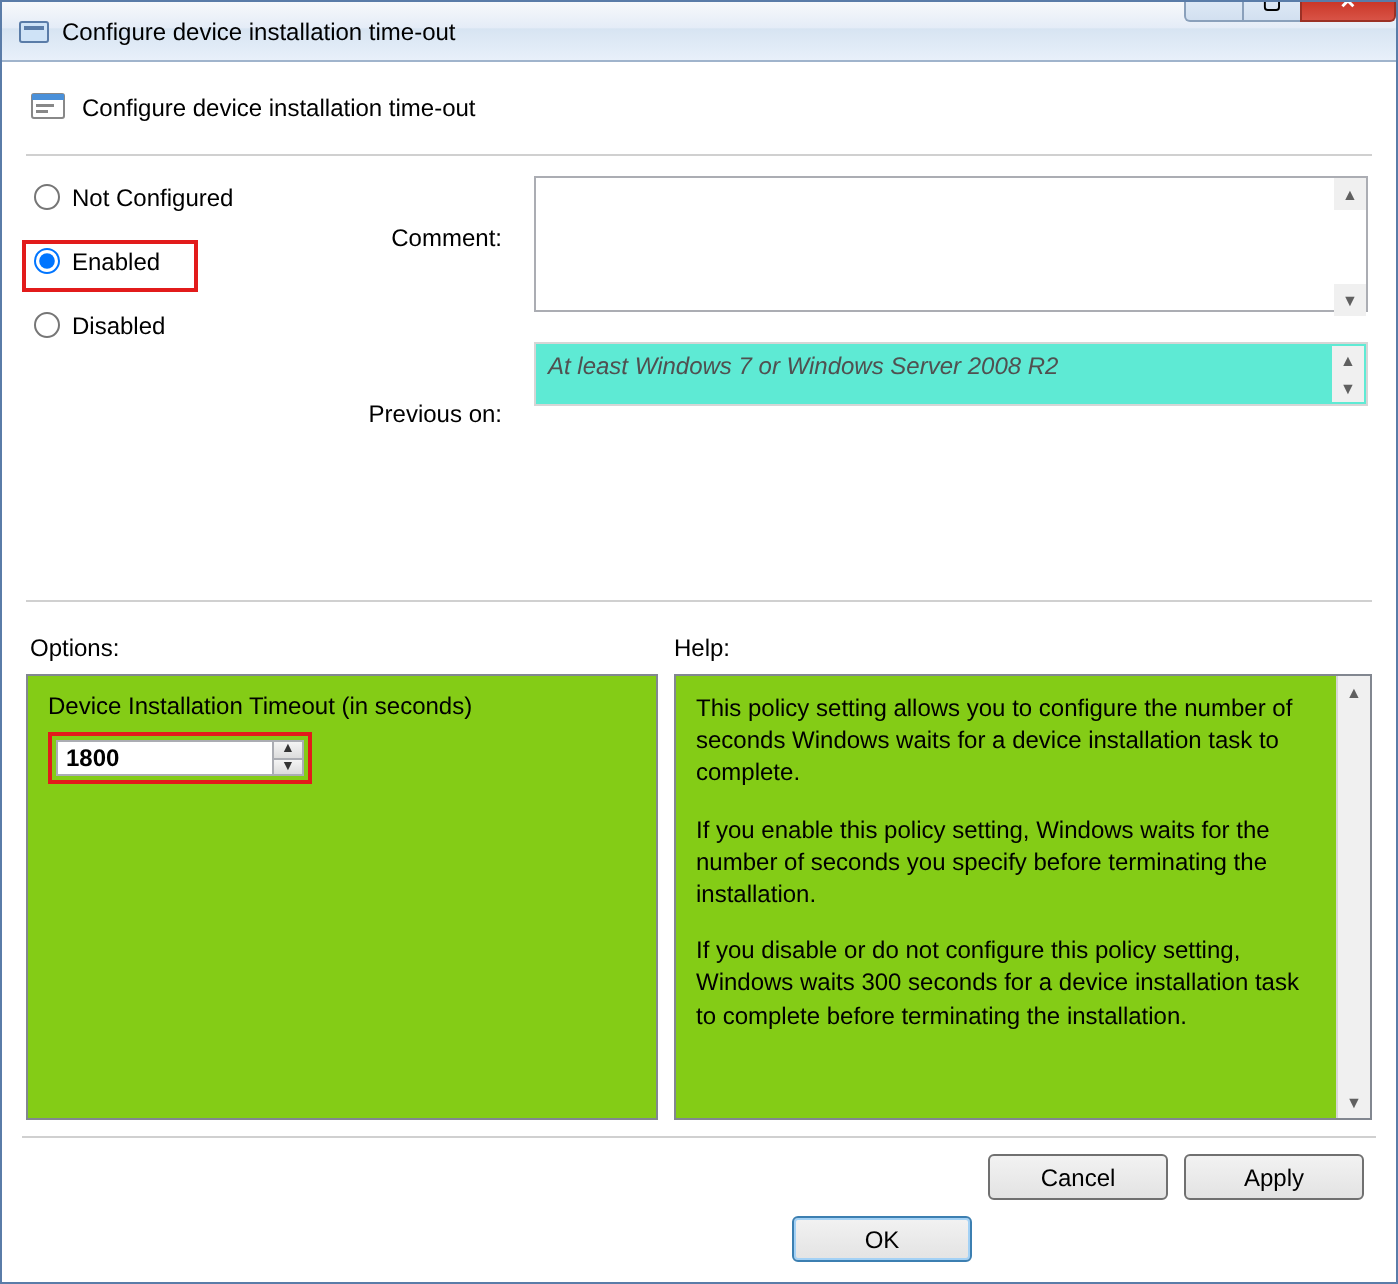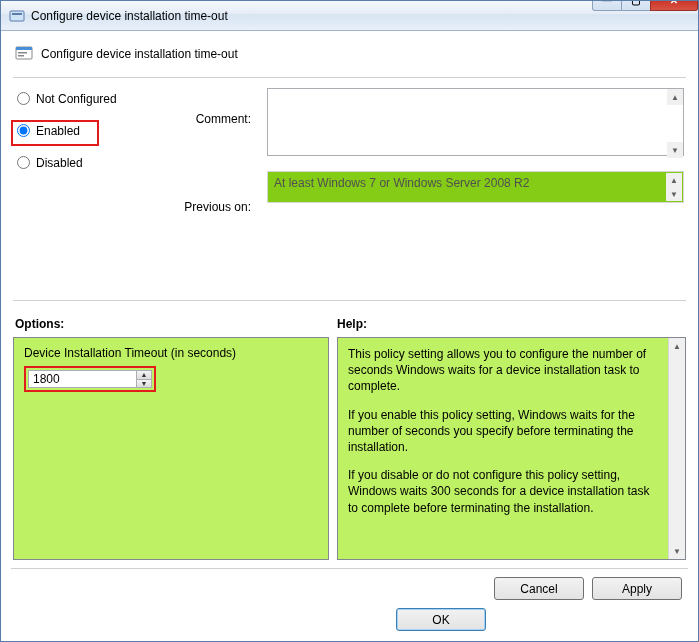--- a/index.html
+++ b/index.html
@@ -92,71 +92,73 @@
   .textarea-wrap { position: relative; }
   textarea.comment {
     width: 100%; height: 68px;
     border: 1px solid #abadb3;
     resize: none;
     font-family: inherit; font-size: 12px;
     padding: 2px 18px 2px 4px;
   }
   .supported-box {
     width: 100%; min-height: 32px;
-    background: #84cc16;
+    background: #5eead4;
     border: 1px solid #d6d6d6;
     padding: 4px 18px 4px 6px;
     color: #505050;
     position: relative;
+    font-style: italic;
   }
   .scroll-arrows {
     position: absolute; right: 1px; top: 1px; bottom: 1px;
     width: 16px;
     display: flex; flex-direction: column; justify-content: space-between;
   }
   .sa {
     width: 16px; height: 16px;
     background: #f0f0f0;
     display: flex; align-items: center; justify-content: center;
     font-size: 8px; color: #606060;
   }
 
   
   .highlight-red { border: 2px solid #e21b1b; }
 
   
   .labels-row { display: flex; padding: 6px 4px 6px 4px; }
-  .labels-row .lh { flex: 1; font-weight: bold; }
+  .labels-row .lh { flex: 1; }
   .labels-row .lh:first-child { width: 322px; flex: 0 0 322px; }
 
   .panels-row { display: flex; gap: 8px; flex: 1; padding: 0 2px 8px 2px; min-height: 0; }
   .panel {
     flex: 1;
     border: 1px solid #828790;
-    background: #bef264;
+    background: #84cc16;
     padding: 8px 10px;
     position: relative;
     overflow: hidden;
   }
   .panel.options { flex: 0 0 316px; }
   .opt-label { margin-bottom: 6px; }
   .spinner-wrap {
     border: 2px solid #e21b1b;
     padding: 2px;
     width: 132px;
     display: flex; align-items: stretch;
     height: 26px;
   }
   .spinner-input {
     flex: 1;
     border: 1px solid #abadb3;
     border-right: none;
     padding: 0 4px;
     font-family: inherit; font-size: 12px;
     min-width: 0;
+    font-weight: bold;
   }
   .spin-btns { width: 16px; display: flex; flex-direction: column; border: 1px solid #abadb3; }
   .spin-btn { flex:1; background: linear-gradient(#f4f4f4,#dcdcdc); display:flex;align-items:center;justify-content:center;font-size:7px;color:#333; border-bottom:1px solid #abadb3;}
   .spin-btn:last-child{border-bottom:none;}
 
   .help-text { line-height: 1.35; }
   .help-text p { margin: 0 0 12px 0; }
   .panel .vscroll { position:absolute; right:0; top:0; bottom:0; width:17px; background:#f0f0f0; border-left:1px solid #d6d6d6; display:flex; flex-direction:column; justify-content:space-between;}
   .vscroll .sa{width:100%;}
 

